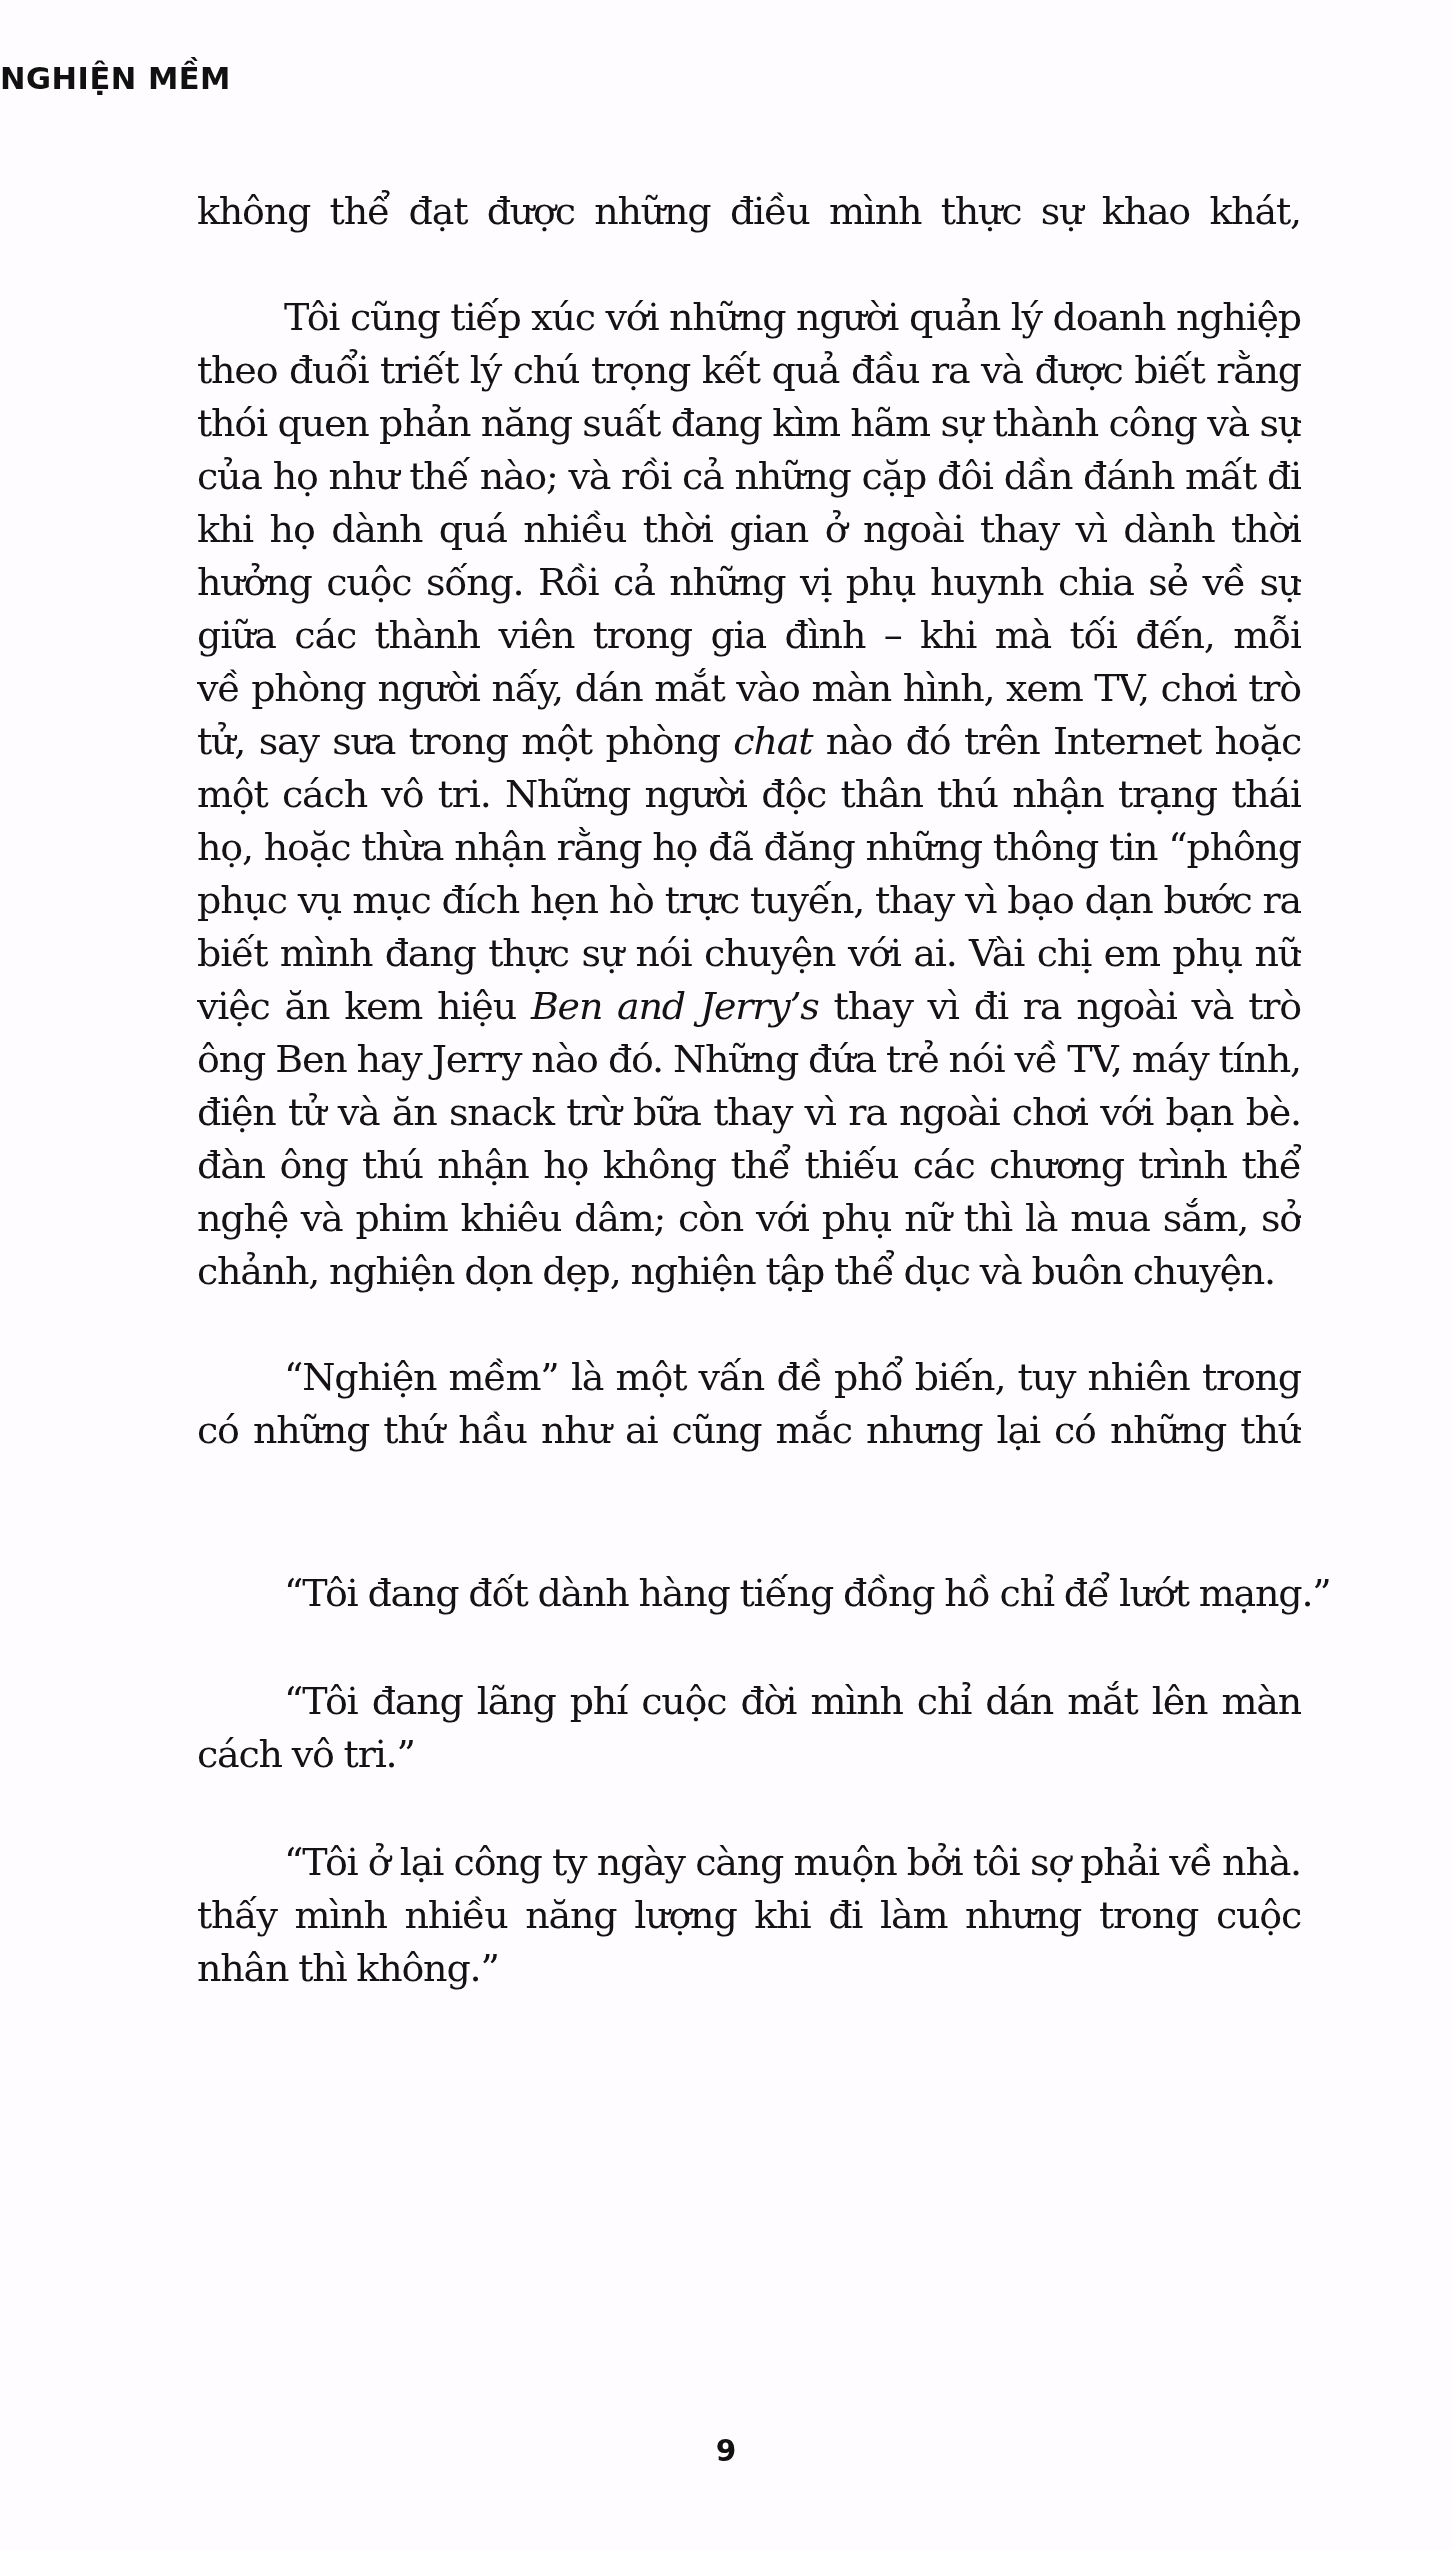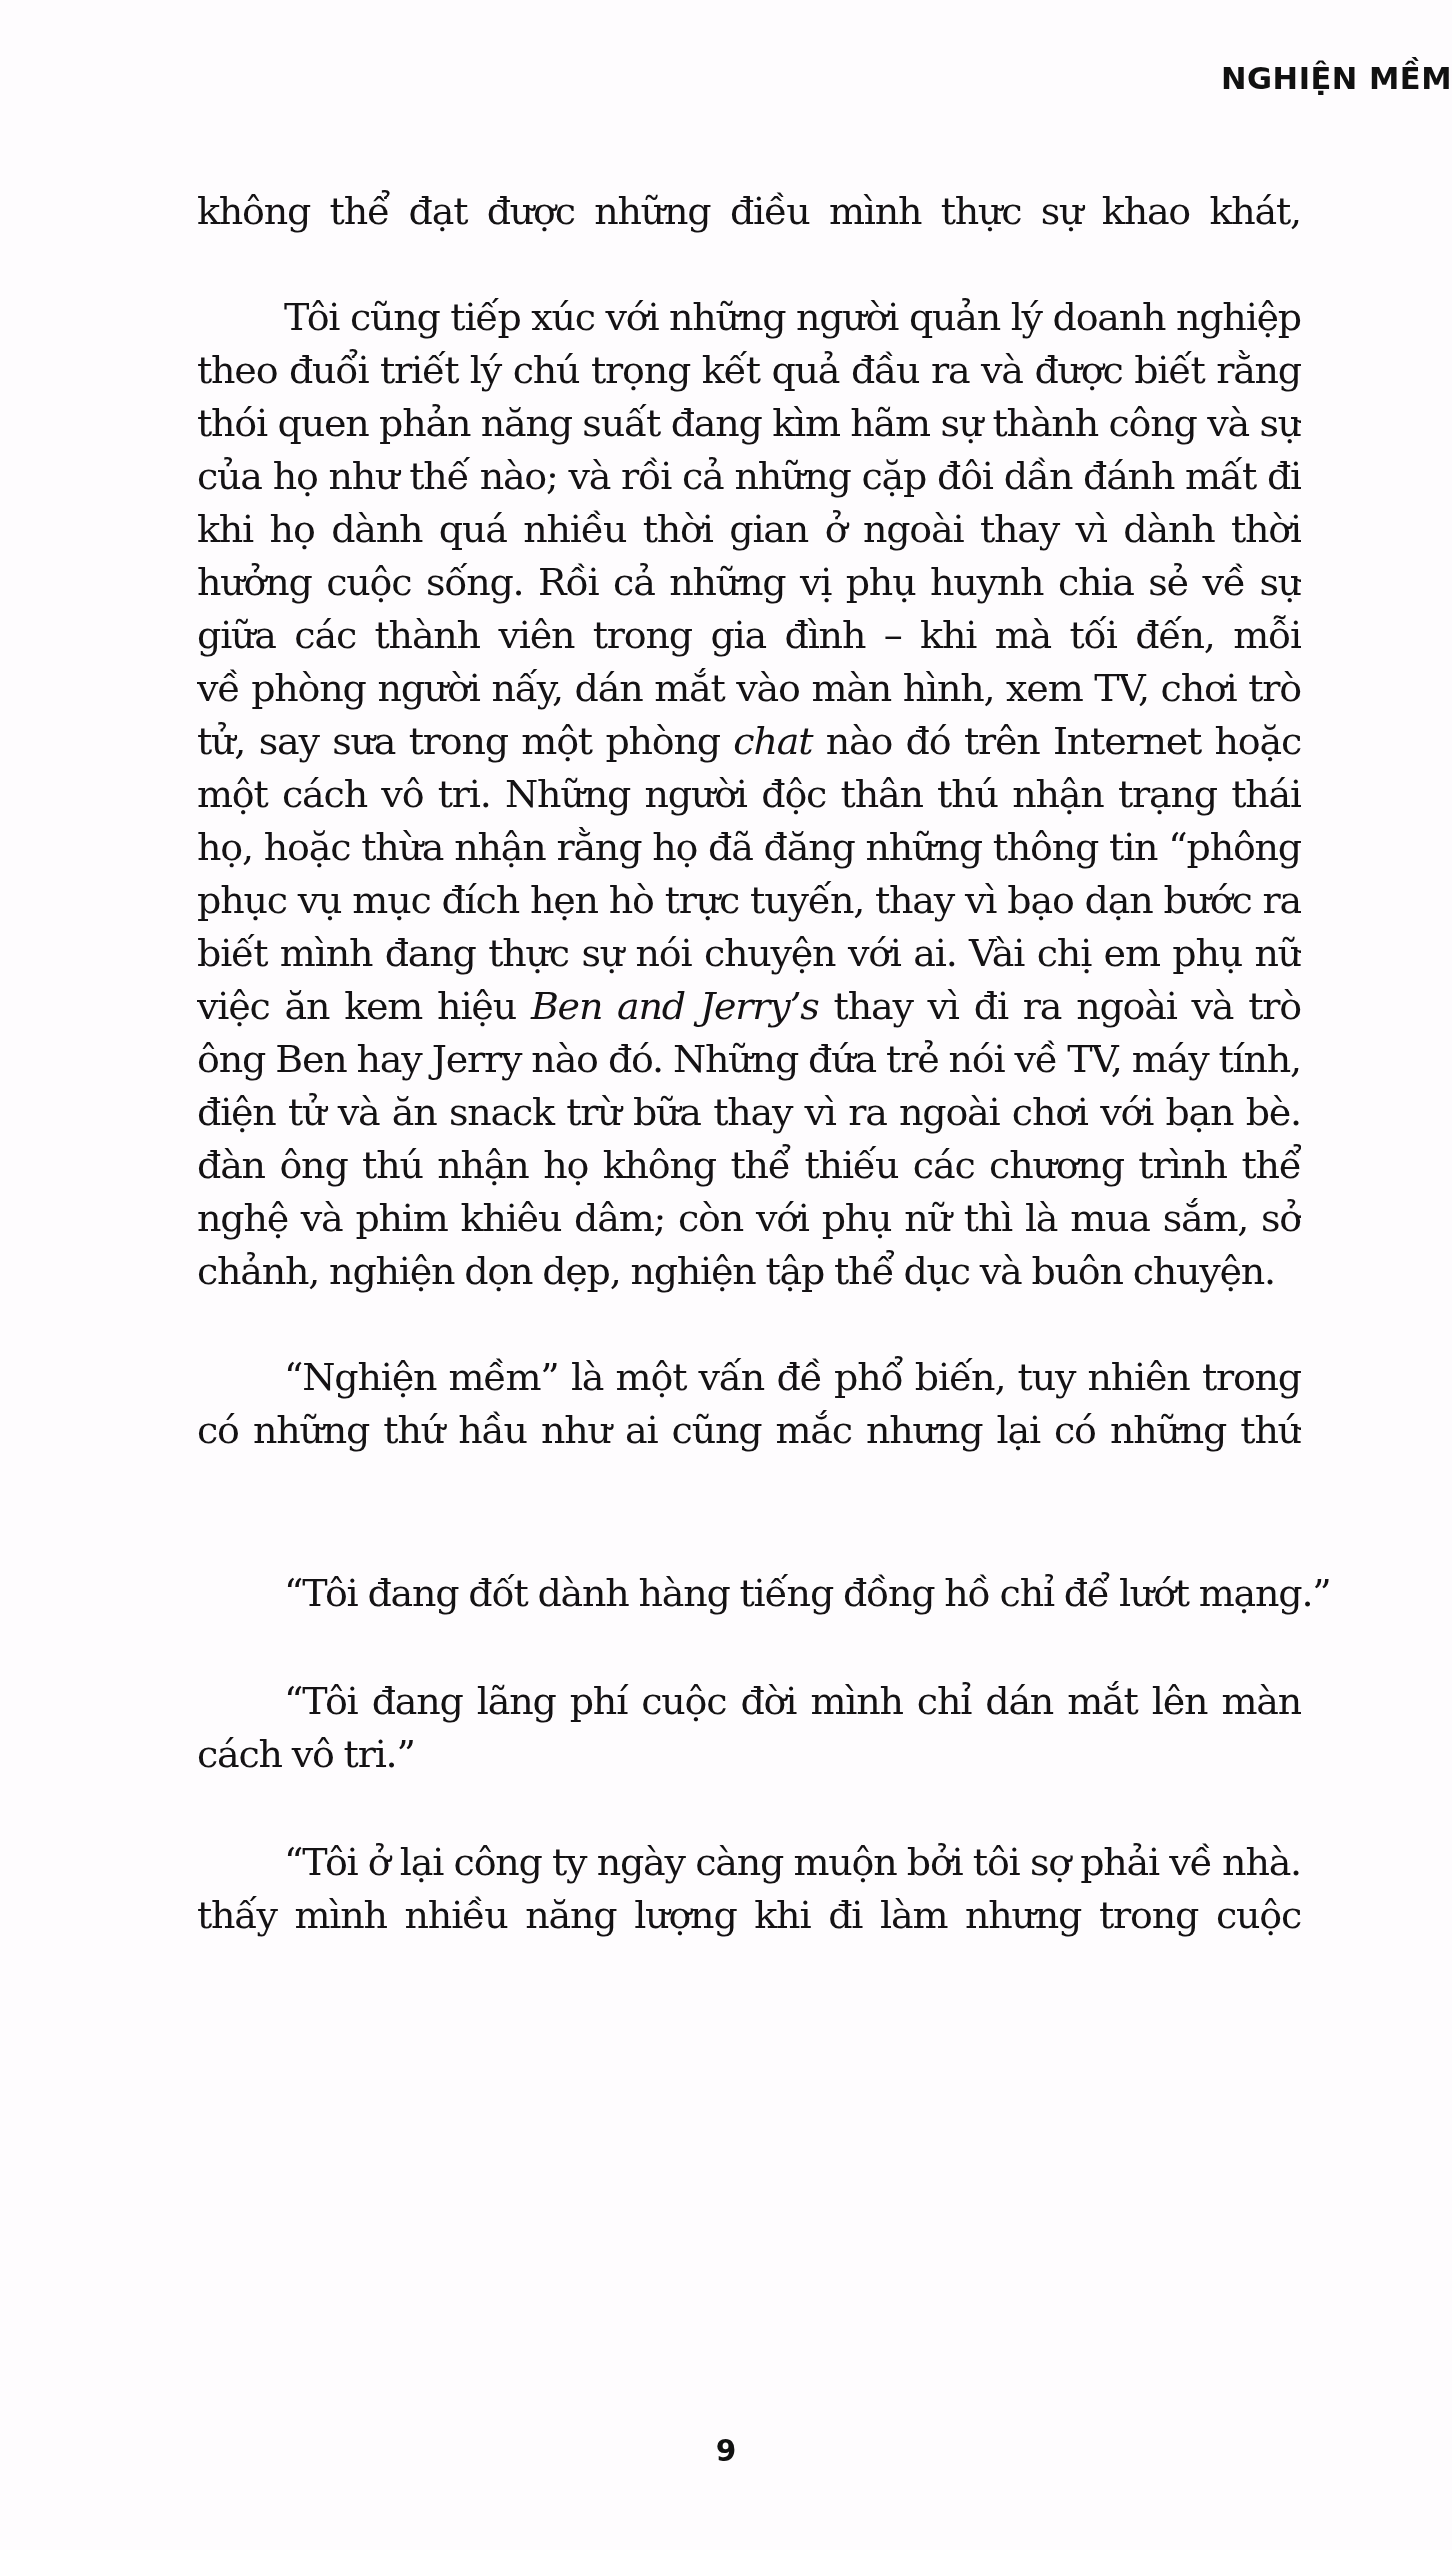--- a/index.html
+++ b/index.html
@@ -19,21 +19,21 @@
     .page {
       position: absolute;
       left: 0; top: 0;
       width: 1452px; height: 2550px;
     }
     .running-head {
       position: absolute;
       top: 61px;
       left: 0;
       width: 1452px;
-      text-align: right;
+      text-align: left;
       font-family: "DejaVu Sans", "Liberation Sans", sans-serif;
       font-weight: bold;
       font-size: 30.5px;
       letter-spacing: 0.5px;
       color: #111111;
     }
     .body-text {
       position: absolute;
       left: 197px;
       top: 185px;
@@ -122,18 +122,19 @@
 
     <div>
       <span class="line indent justify">“Tôi đang lãng phí cuộc đời mình chỉ dán mắt lên màn hình một</span>
       <span class="line">cách vô tri.”</span>
     </div>
     <span class="gap-sm"></span>
 
     <div>
       <span class="line indent justify">“Tôi ở lại công ty ngày càng muộn bởi tôi sợ phải về nhà. Tôi</span>
       <span class="line justify">thấy mình nhiều năng lượng khi đi làm nhưng trong cuộc sống cá</span>
+      <span class="line">nhân thì không.”</span>
     </div>
   </div>
 
   <div class="page-number">9</div>
 </div>
 
 
 </body></html>

